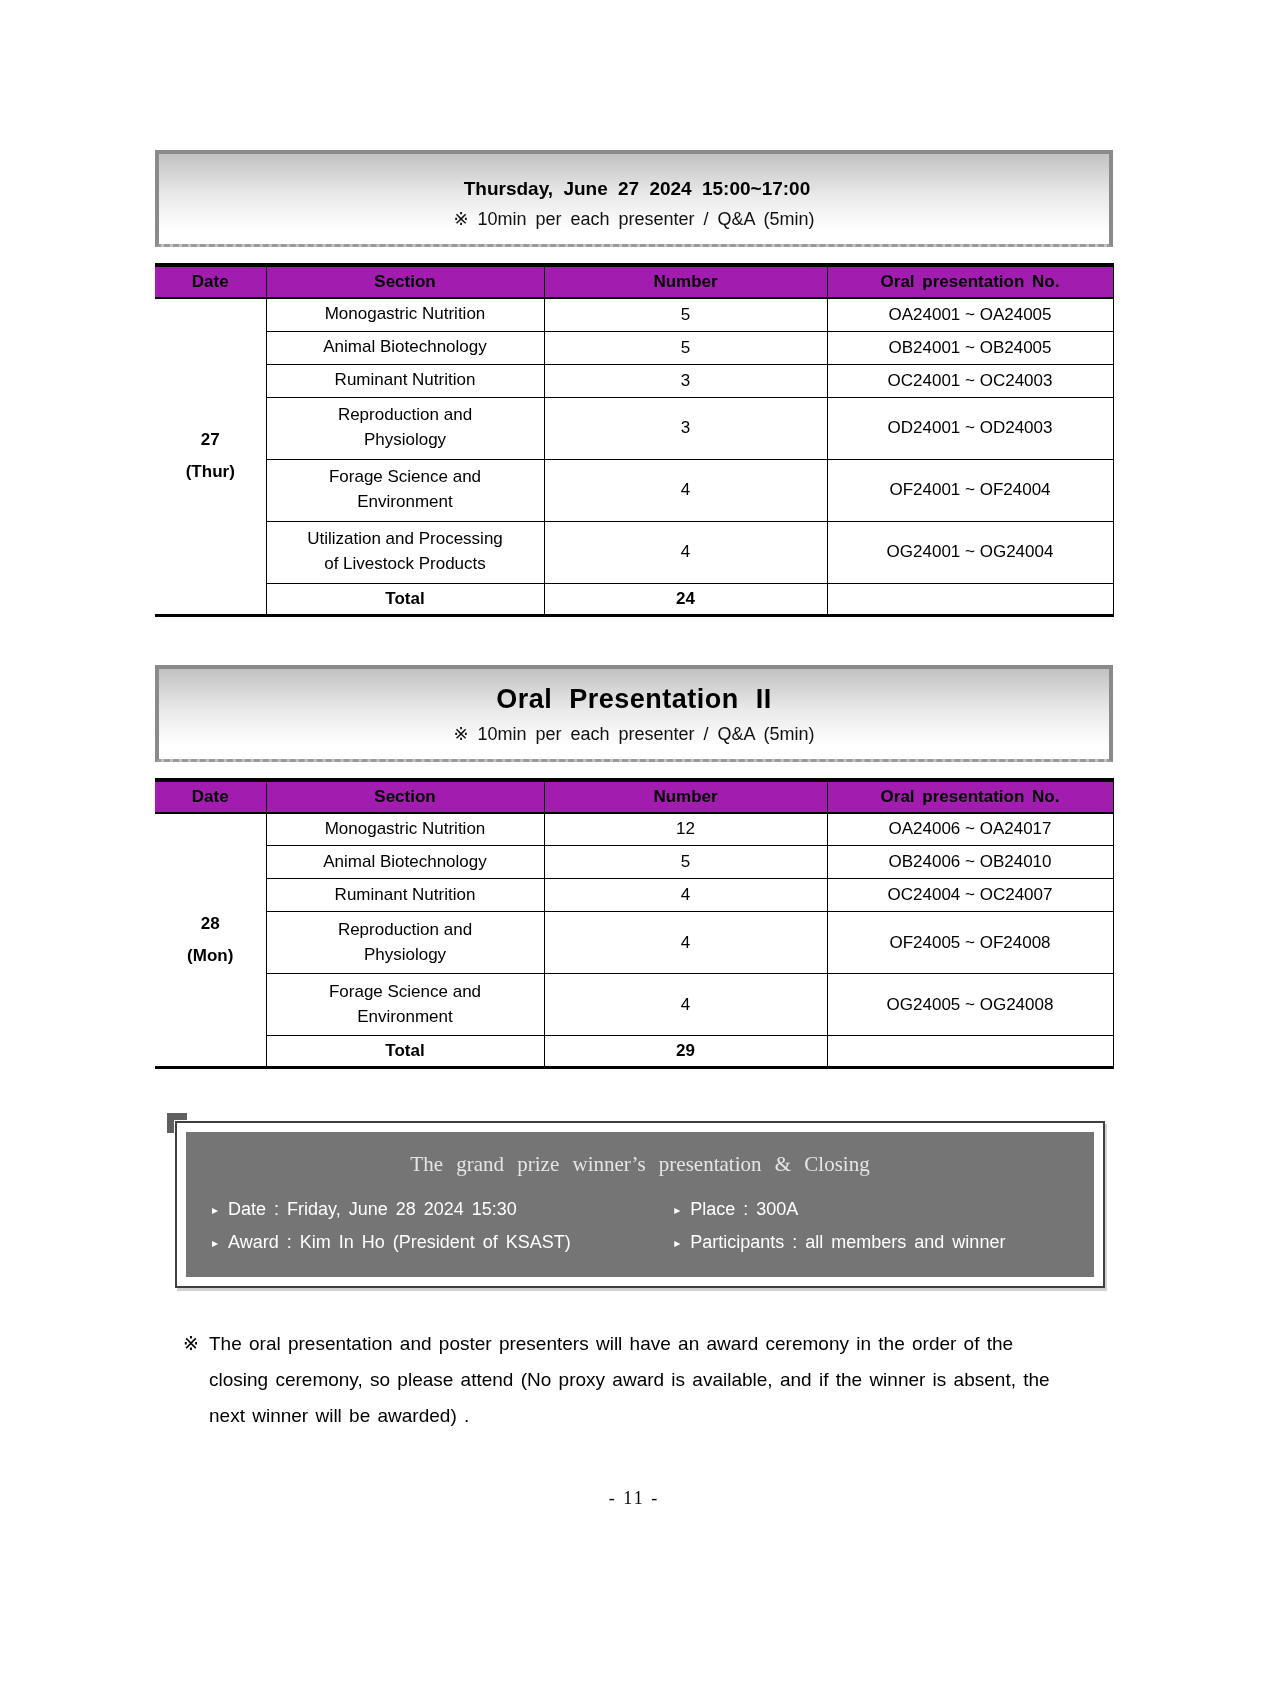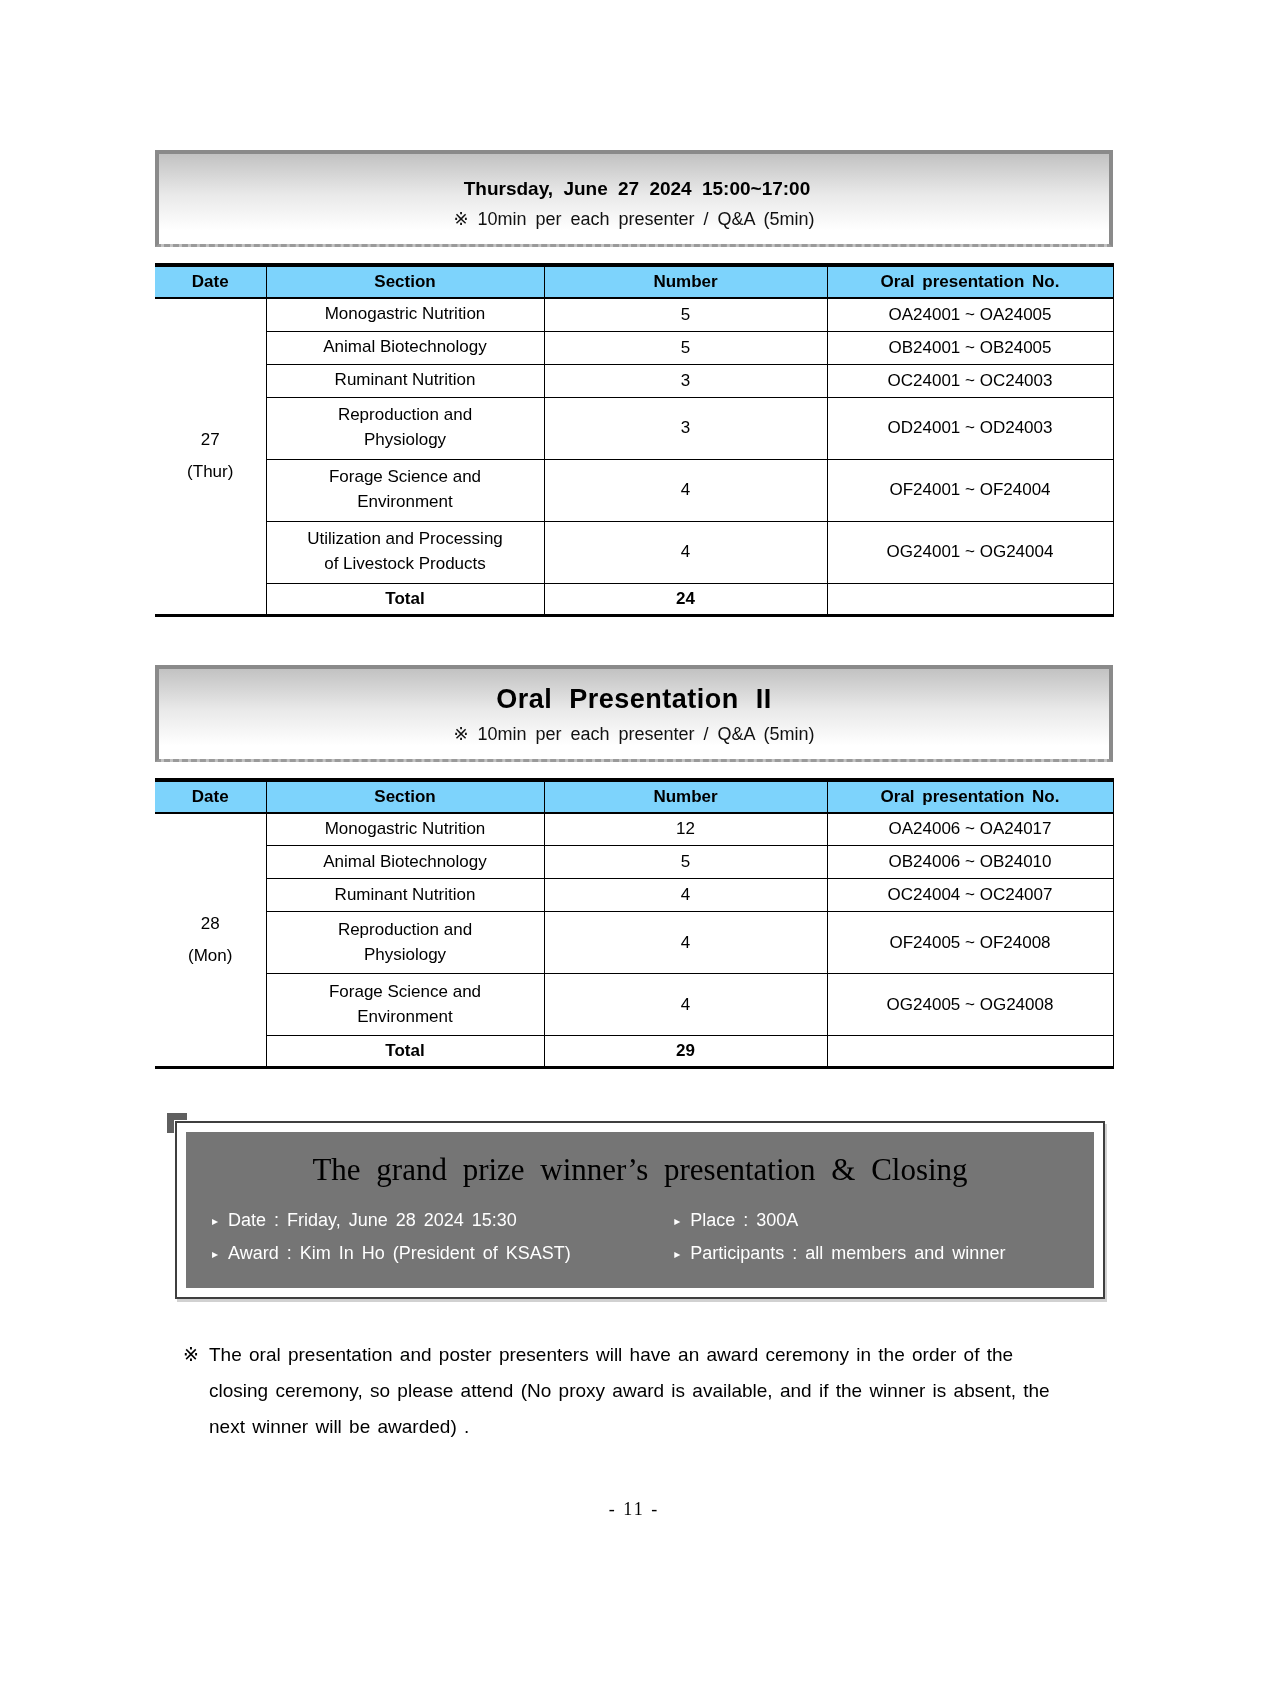--- a/index.html
+++ b/index.html
@@ -56,32 +56,32 @@
     font-size: 17px;
   }
   .session-table th, .session-table td {
     border: 1px solid #000;
     text-align: center;
     vertical-align: middle;
     padding: 2px 6px;
   }
   .session-table th:first-child, .session-table .date-cell { border-left: none; }
   .session-table thead th {
-    background: #7dd3fc;
+    background: #a21caf;
     height: 33px;
     font-weight: bold;
     border-bottom: 2px solid #000;
     word-spacing: 3px;
     margin-top: 8px;
   }
   .r-single { height: 33px; }
   .r-double { height: 62px; }
   .total-row td { height: 32px; }
   .cell-section { white-space: pre-line; line-height: 1.45; }
-  .date-cell { font-weight: normal; }
+  .date-cell { font-weight: bold; }
   .date-day { margin-bottom: 12px; }
   .total-label, .total-value { font-weight: bold; }
 
   .session-block + .session-block { margin-top: 48px; }
 
   
   .closing-wrap {
     position: relative;
     margin: 52px 0 0 20px;
     width: 930px;
@@ -100,22 +100,22 @@
     background: #ffffff;
     padding: 9px;
     box-shadow: 2px 3px 0 rgba(0,0,0,0.18);
   }
   .closing-inner {
     background: #757575;
     padding: 20px 26px 24px 26px;
   }
   .closing-title {
     font-family: "Liberation Serif", "DejaVu Serif", serif;
-    color: #000000;
-    font-size: 31px;
+    color: #e5e5e5;
+    font-size: 21px;
     text-align: center;
     word-spacing: 8px;
     margin-bottom: 22px;
   }
   .closing-items {
     display: grid;
     grid-template-columns: 54% 46%;
     row-gap: 12px;
     color: #ffffff;
     font-size: 18px;

